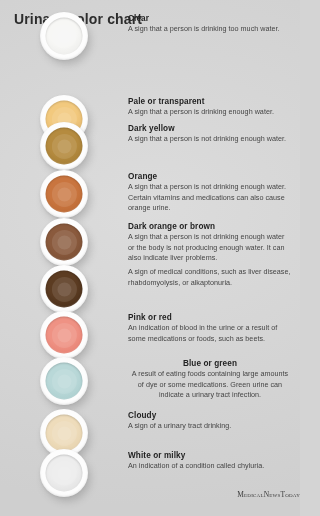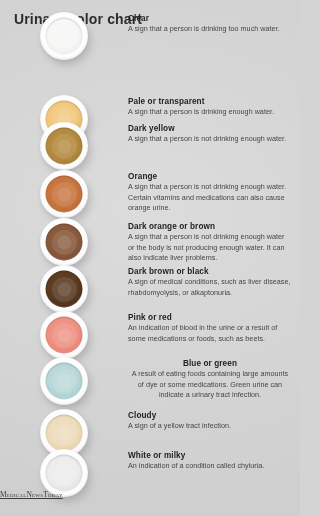--- a/index.html
+++ b/index.html
@@ -119,27 +119,26 @@
     color: #454545;
     letter-spacing: 0.02px;
   }
 
   
   #footer-logo {
     position: absolute;
     left: 0;
     top: 490px;
     width: 300px;
-    text-align: left;
+    text-align: right;
     font-family: "Liberation Serif", serif;
     font-variant: small-caps;
     font-size: 7.5px;
     letter-spacing: 0.2px;
     color: #3a3a3a;
-    text-decoration: underline;
   }
 </style>
 </head>
 <body>
 
 <div id="infographic">
 
   <div id="page-title">Urinary color chart</div>
 
   <div id="rows">
@@ -198,21 +197,20 @@
           <div class="item-desc">A sign that a person is not drinking enough water or the body is not producing enough water. It can also indicate liver problems.</div>
         </div>
       </div>
       <div class="row" style="top: 265px;">
         <div class="swatch-wrap">
           <div class="dish">
             <div class="liquid" style="background: radial-gradient(circle at 46% 40%, rgb(92, 60, 34) 0%, rgb(92, 60, 34) 46%, rgb(63, 40, 22) 100%);"></div>
           </div>
         </div>
         <div class="txt">
-          <div class="item-title">Dark brown or black</div>
           <div class="item-desc">A sign of medical conditions, such as liver disease, rhabdomyolysis, or alkaptonuria.</div>
         </div>
       </div>
       <div class="row" style="top: 311px;">
         <div class="swatch-wrap">
           <div class="dish">
             <div class="liquid" style="background: radial-gradient(circle at 46% 40%, rgb(239, 146, 132) 0%, rgb(239, 146, 132) 46%, rgb(226, 121, 106) 100%);"></div>
           </div>
         </div>
         <div class="txt">
@@ -232,21 +230,21 @@
         </div>
       </div>
       <div class="row" style="top: 403px; margin-top: 6px;">
         <div class="swatch-wrap">
           <div class="dish">
             <div class="liquid" style="background: radial-gradient(circle at 46% 40%, rgb(238, 220, 187) 0%, rgb(238, 220, 187) 46%, rgb(224, 203, 164) 100%);"></div>
           </div>
         </div>
         <div class="txt">
           <div class="item-title">Cloudy</div>
-          <div class="item-desc">A sign of a yellow tract infection.</div>
+          <div class="item-desc">A sign of a urinary tract drinking.</div>
         </div>
       </div>
       <div class="row" style="top: 449px;">
         <div class="swatch-wrap">
           <div class="dish">
             <div class="liquid" style="background: radial-gradient(circle at 46% 40%, rgb(237, 237, 237) 0%, rgb(237, 237, 237) 46%, rgb(220, 220, 220) 100%);"></div>
           </div>
         </div>
         <div class="txt">
           <div class="item-title">White or milky</div>

